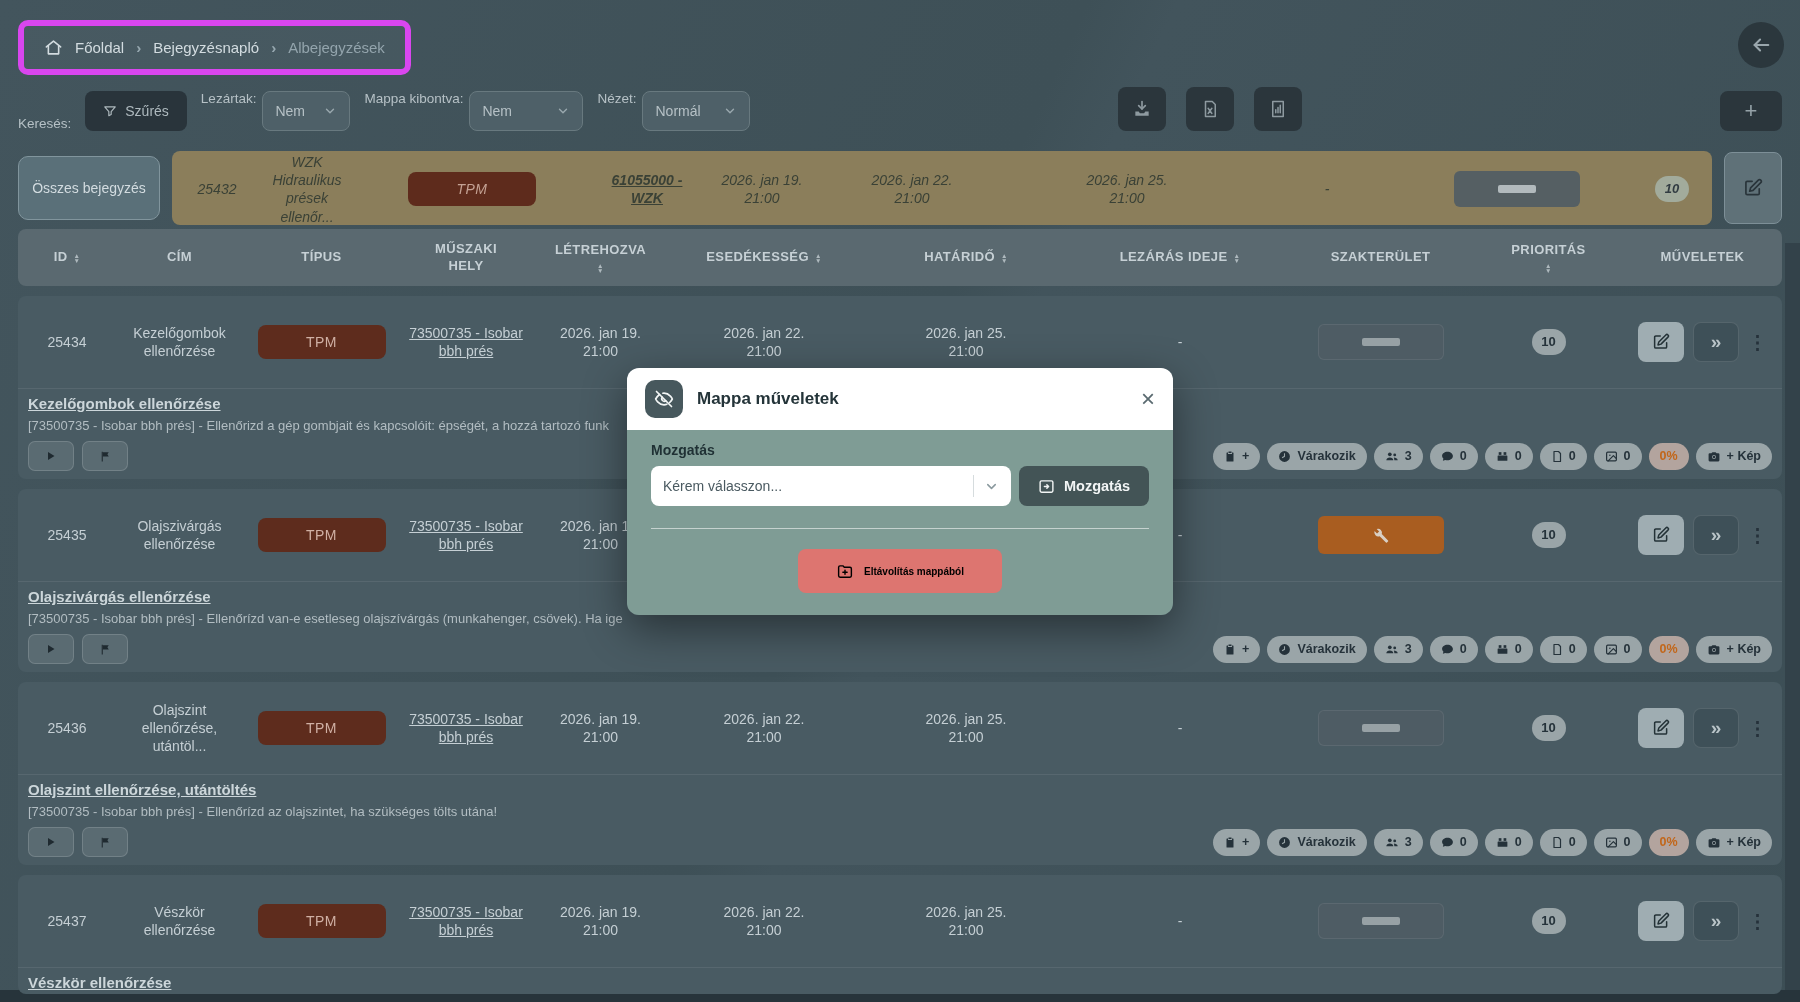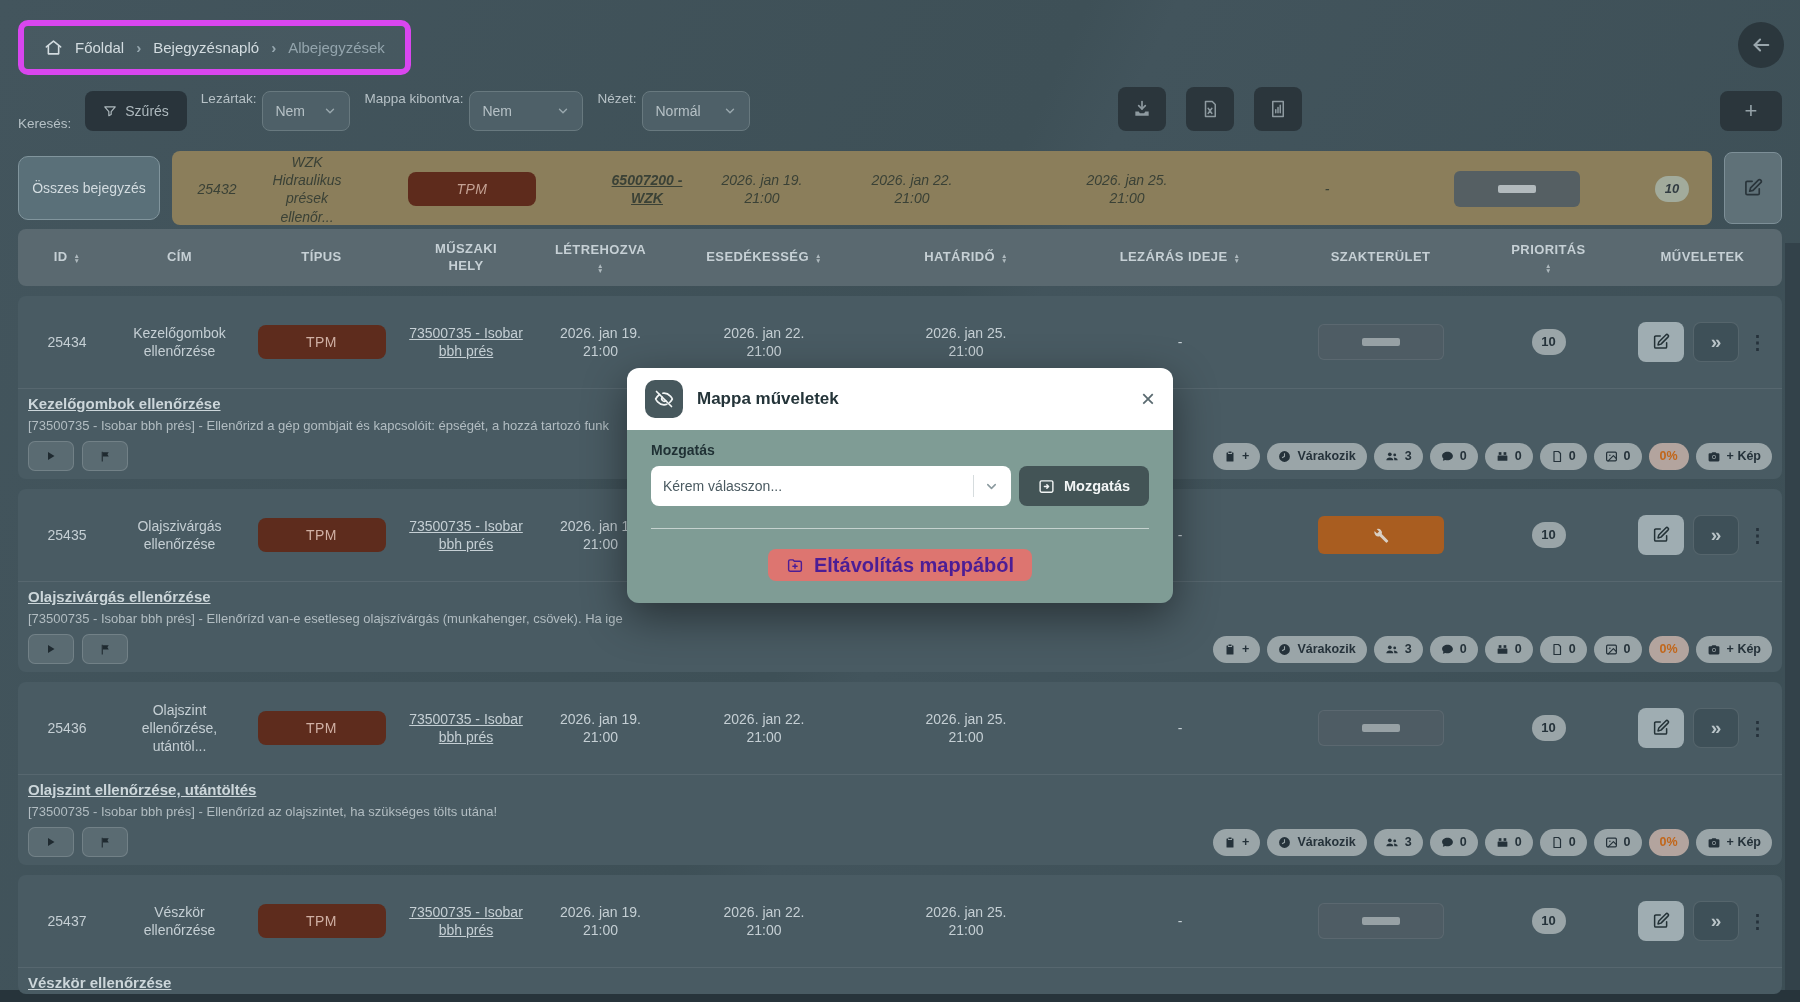--- a/index.html
+++ b/index.html
@@ -120,22 +120,22 @@
   .mlabel{display:block; font-size:14px; font-weight:700; color:#1f3034; margin-bottom:8px;}
   .mrow{display:flex; gap:8px; align-items:center;}
   .mselect{flex:1; height:40px; background:#fff; border-radius:8px; display:flex; align-items:center; padding:0 12px;
     color:#4a5a61; font-size:14px; cursor:pointer;}
   .sel-div{width:1px; height:22px; background:#d6dcde; margin-left:auto; margin-right:10px;}
   .mselect .chev{color:#8a999e;}
   .move-btn{width:130px; height:40px; background:var(--dark-button-bg); border:none; border-radius:8px; color:#f2f5f5;
     font-size:14.5px; font-weight:700; display:inline-flex; align-items:center; justify-content:center; gap:9px; cursor:pointer; font-family:inherit;}
   .modal-body hr{border:none; border-top:1px solid rgba(255,255,255,.55); margin:22px 0 20px;}
   .remove-wrap{text-align:center; padding-bottom:8px;}
-  .remove-btn{min-width:204px; height:32px; background:var(--danger-button-bg); border:none; border-radius:8px; color:#4c1d95;
-    font-size:20px; font-weight:700; display:inline-flex; align-items:center; justify-content:center; gap:10px; padding:0 18px; cursor:pointer; font-family:inherit;}
+  .remove-btn{min-width:204px; height:44px; background:var(--danger-button-bg); border:none; border-radius:8px; color:#000000;
+    font-size:10px; font-weight:700; display:inline-flex; align-items:center; justify-content:center; gap:10px; padding:0 18px; cursor:pointer; font-family:inherit;}
 </style>
 </head>
 <body>
 
 <div class="page">
 
   <div class="topbar">
     <div class="breadcrumb">
       <span class="icn">
         <svg width="19" height="19" viewBox="0 0 24 24" fill="none" stroke="#d3dce0" stroke-width="2" stroke-linecap="round" stroke-linejoin="round">
@@ -235,21 +235,21 @@
       <span class="icn">+</span>
     </button>
   </div>
 
   <div class="parent-section">
     <button class="all-entries-btn">Összes bejegyzés</button>
     <div class="gold-row">
       <div class="gcell">25432</div>
       <div class="gcell">WZK Hidraulikus prések ellenőr...</div>
       <div class="gcell"><span class="gold-tpm">TPM</span></div>
-      <div class="gcell"><a class="gold-link">65007200 - WZK</a></div>
+      <div class="gcell"><a class="gold-link">61055000 - WZK</a></div>
       <div class="gcell">
         <div>2026. jan 19.</div>
           <div>21:00</div>
       </div>
       <div class="gcell">
         <div>2026. jan 22.</div>
           <div>21:00</div>
       </div>
       <div class="gcell">
         <div>2026. jan 25.</div>

